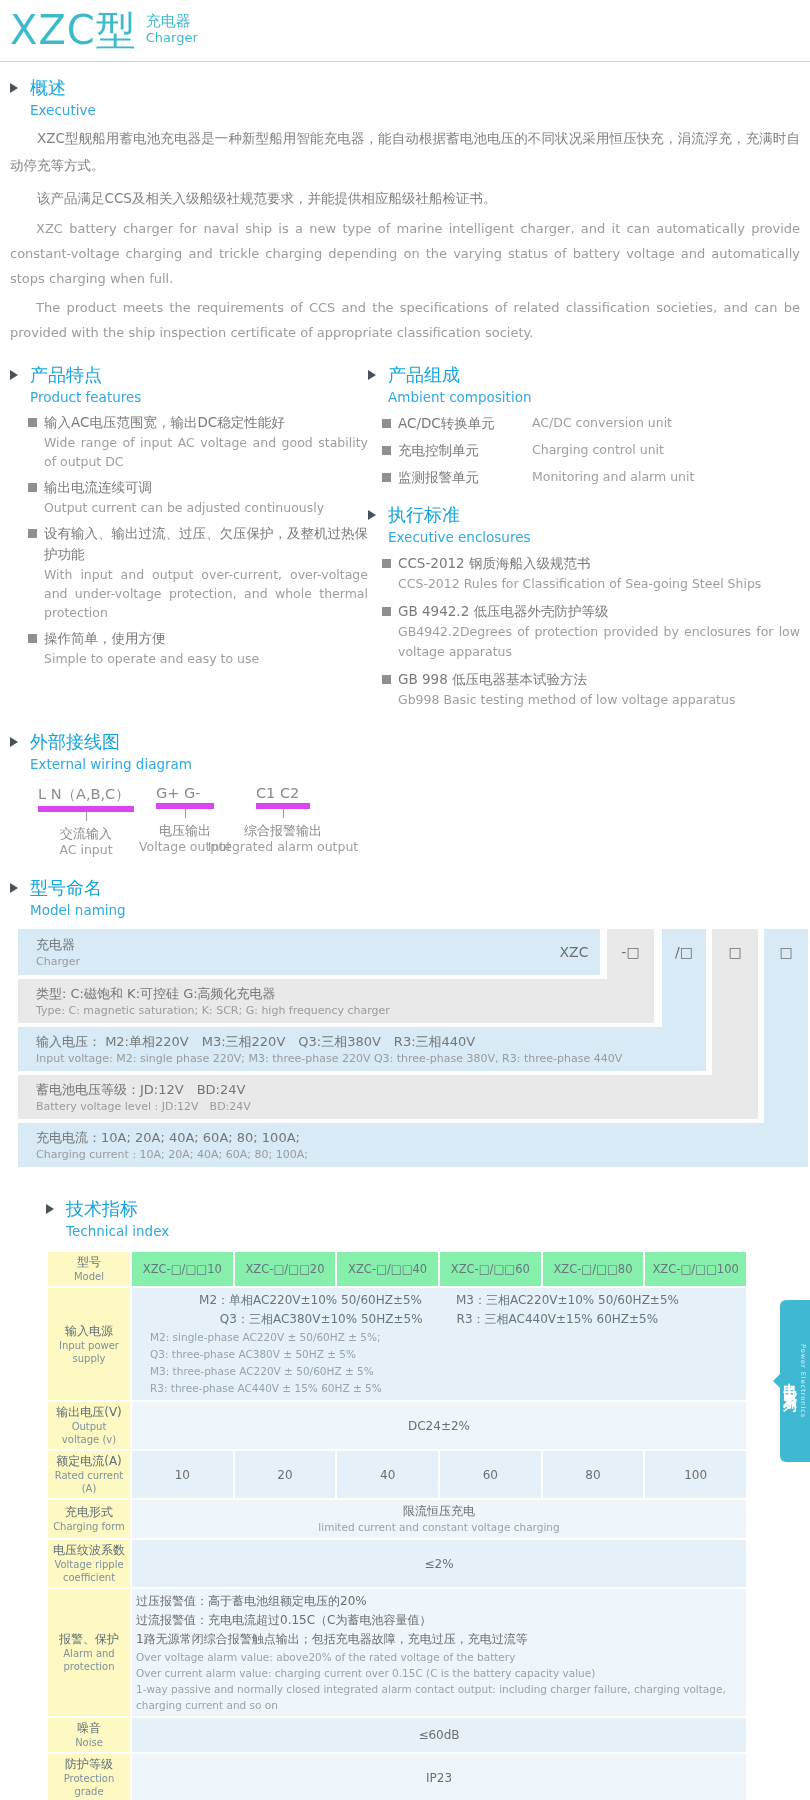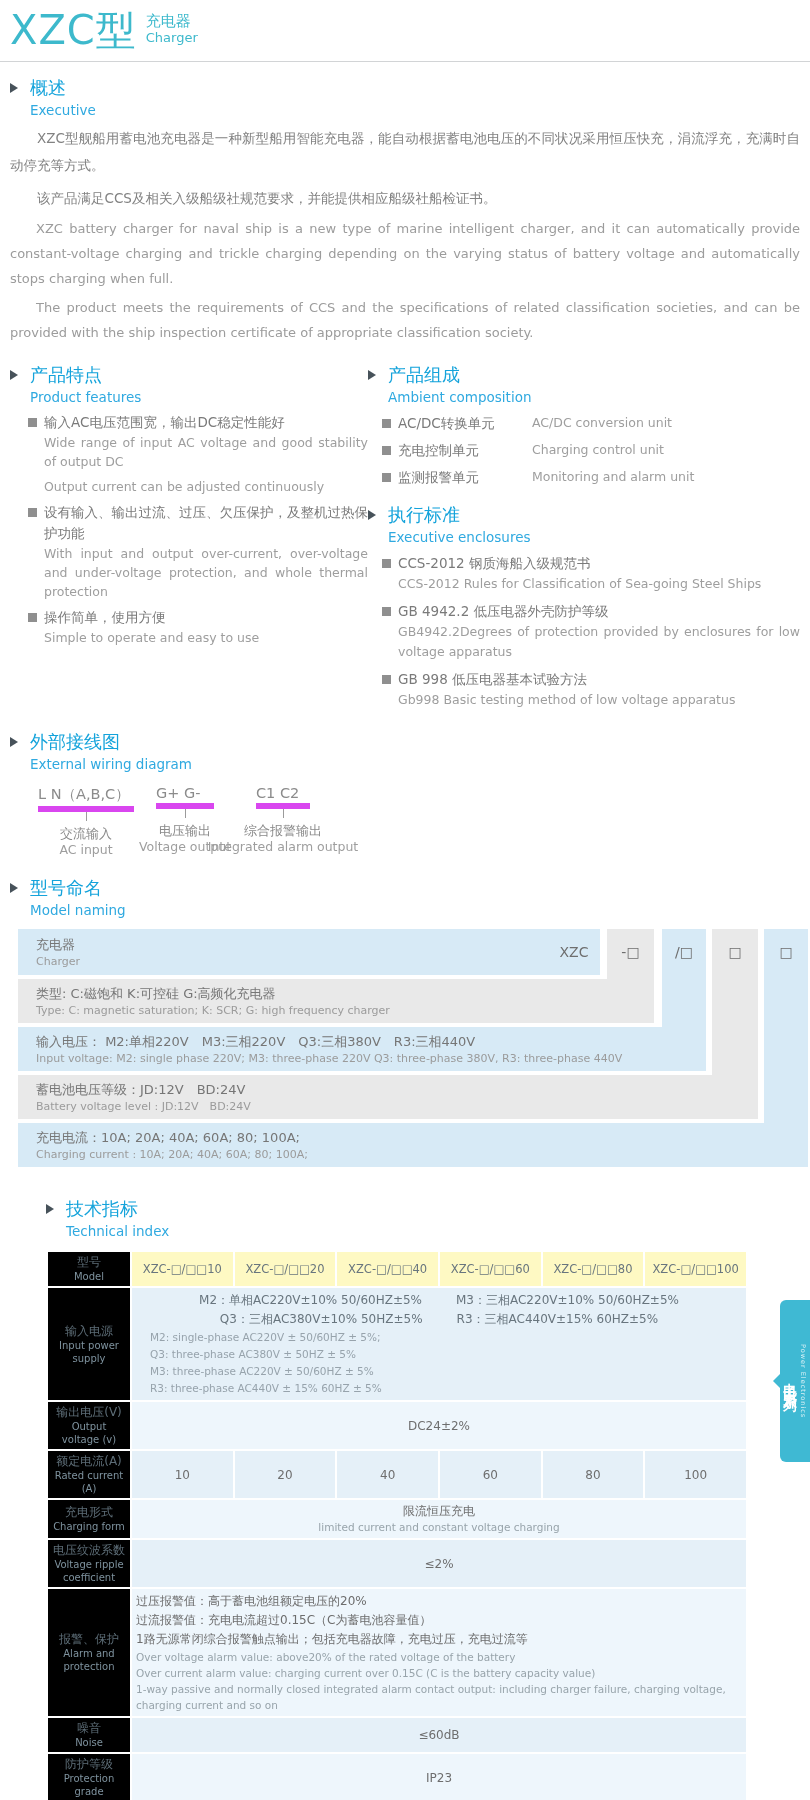--- a/index.html
+++ b/index.html
@@ -81,24 +81,24 @@
            font-size:14px; color:#6e6e6e; z-index:2; }
   .cXZC { left:528px; width:56px; }
   .c1 { left:589px; width:47px; } .c2 { left:644px; width:44px; }
   .c3 { left:694px; width:46px; } .c4 { left:746px; width:44px; }
 
   
   .tech { margin:28px 0 0 46px; }
   table.tt { border-collapse:separate; border-spacing:2px; table-layout:fixed;
              width:702px; margin-top:10px; }
   .tt td { vertical-align:middle; padding:3px 4px; }
-  .td-label { background:#000000; text-align:center; }
+  .td-label { background:#fef9c3; text-align:center; }
   .lab-cn { font-size:12px; color:#5d6d77; line-height:15px; }
   .lab-en { font-size:10px; color:#7e929e; line-height:13px; }
-  .th-model { background:#fef9c3; font-size:11.5px; color:#68757e; text-align:center; height:32px; }
+  .th-model { background:#86efac; font-size:11.5px; color:#68757e; text-align:center; height:32px; }
   .td-val { text-align:center; font-size:12px; color:#6e6e6e; }
   .bg-a { background:#e5f0f8; } .bg-b { background:#eef6fc; }
   .v-en { font-size:10.5px; color:#98a4ab; line-height:15px; }
   .ip-cn { display:flex; justify-content:center; gap:34px; font-size:12px; color:#68757e; line-height:19px; }
   .ip-en { display:flex; padding-left:14px; font-size:10.5px; color:#97a3ac; line-height:17px; text-align:left;flex-direction:column; }
   .ip-en span:first-child { width:278px; flex:none; }
   .al { text-align:left; padding:6px 8px 6px 14px; }
   .al .a-cn { font-size:12px; color:#6d6d6d; line-height:19px; }
   .al .a-en { font-size:10.5px; color:#98a4ab; line-height:16px; }
   .h34 { height:34px; } .h38 { height:38px; }
@@ -151,20 +151,24 @@
       </div>
     </div>
     <div class="feat-item">
       <div class="line-cn">
           <span class="sq"></span>
           <span>输入AC电压范围宽，输出DC稳定性能好</span>
         </div>
       <div class="line-en">Wide range of input AC voltage and good stability of output DC</div>
     </div>
     <div class="feat-item">
+      <div class="line-cn">
+          <span class="sq"></span>
+          <span>输出电流连续可调</span>
+        </div>
       <div class="line-en">Output current can be adjusted continuously</div>
     </div>
     <div class="feat-item">
       <div class="line-cn">
           <span class="sq"></span>
           <span>设有输入、输出过流、过压、欠压保护，及整机过热保护功能</span>
         </div>
       <div class="line-en">With input and output over-current, over-voltage and under-voltage protection, and whole thermal protection</div>
     </div>
     <div class="feat-item">

